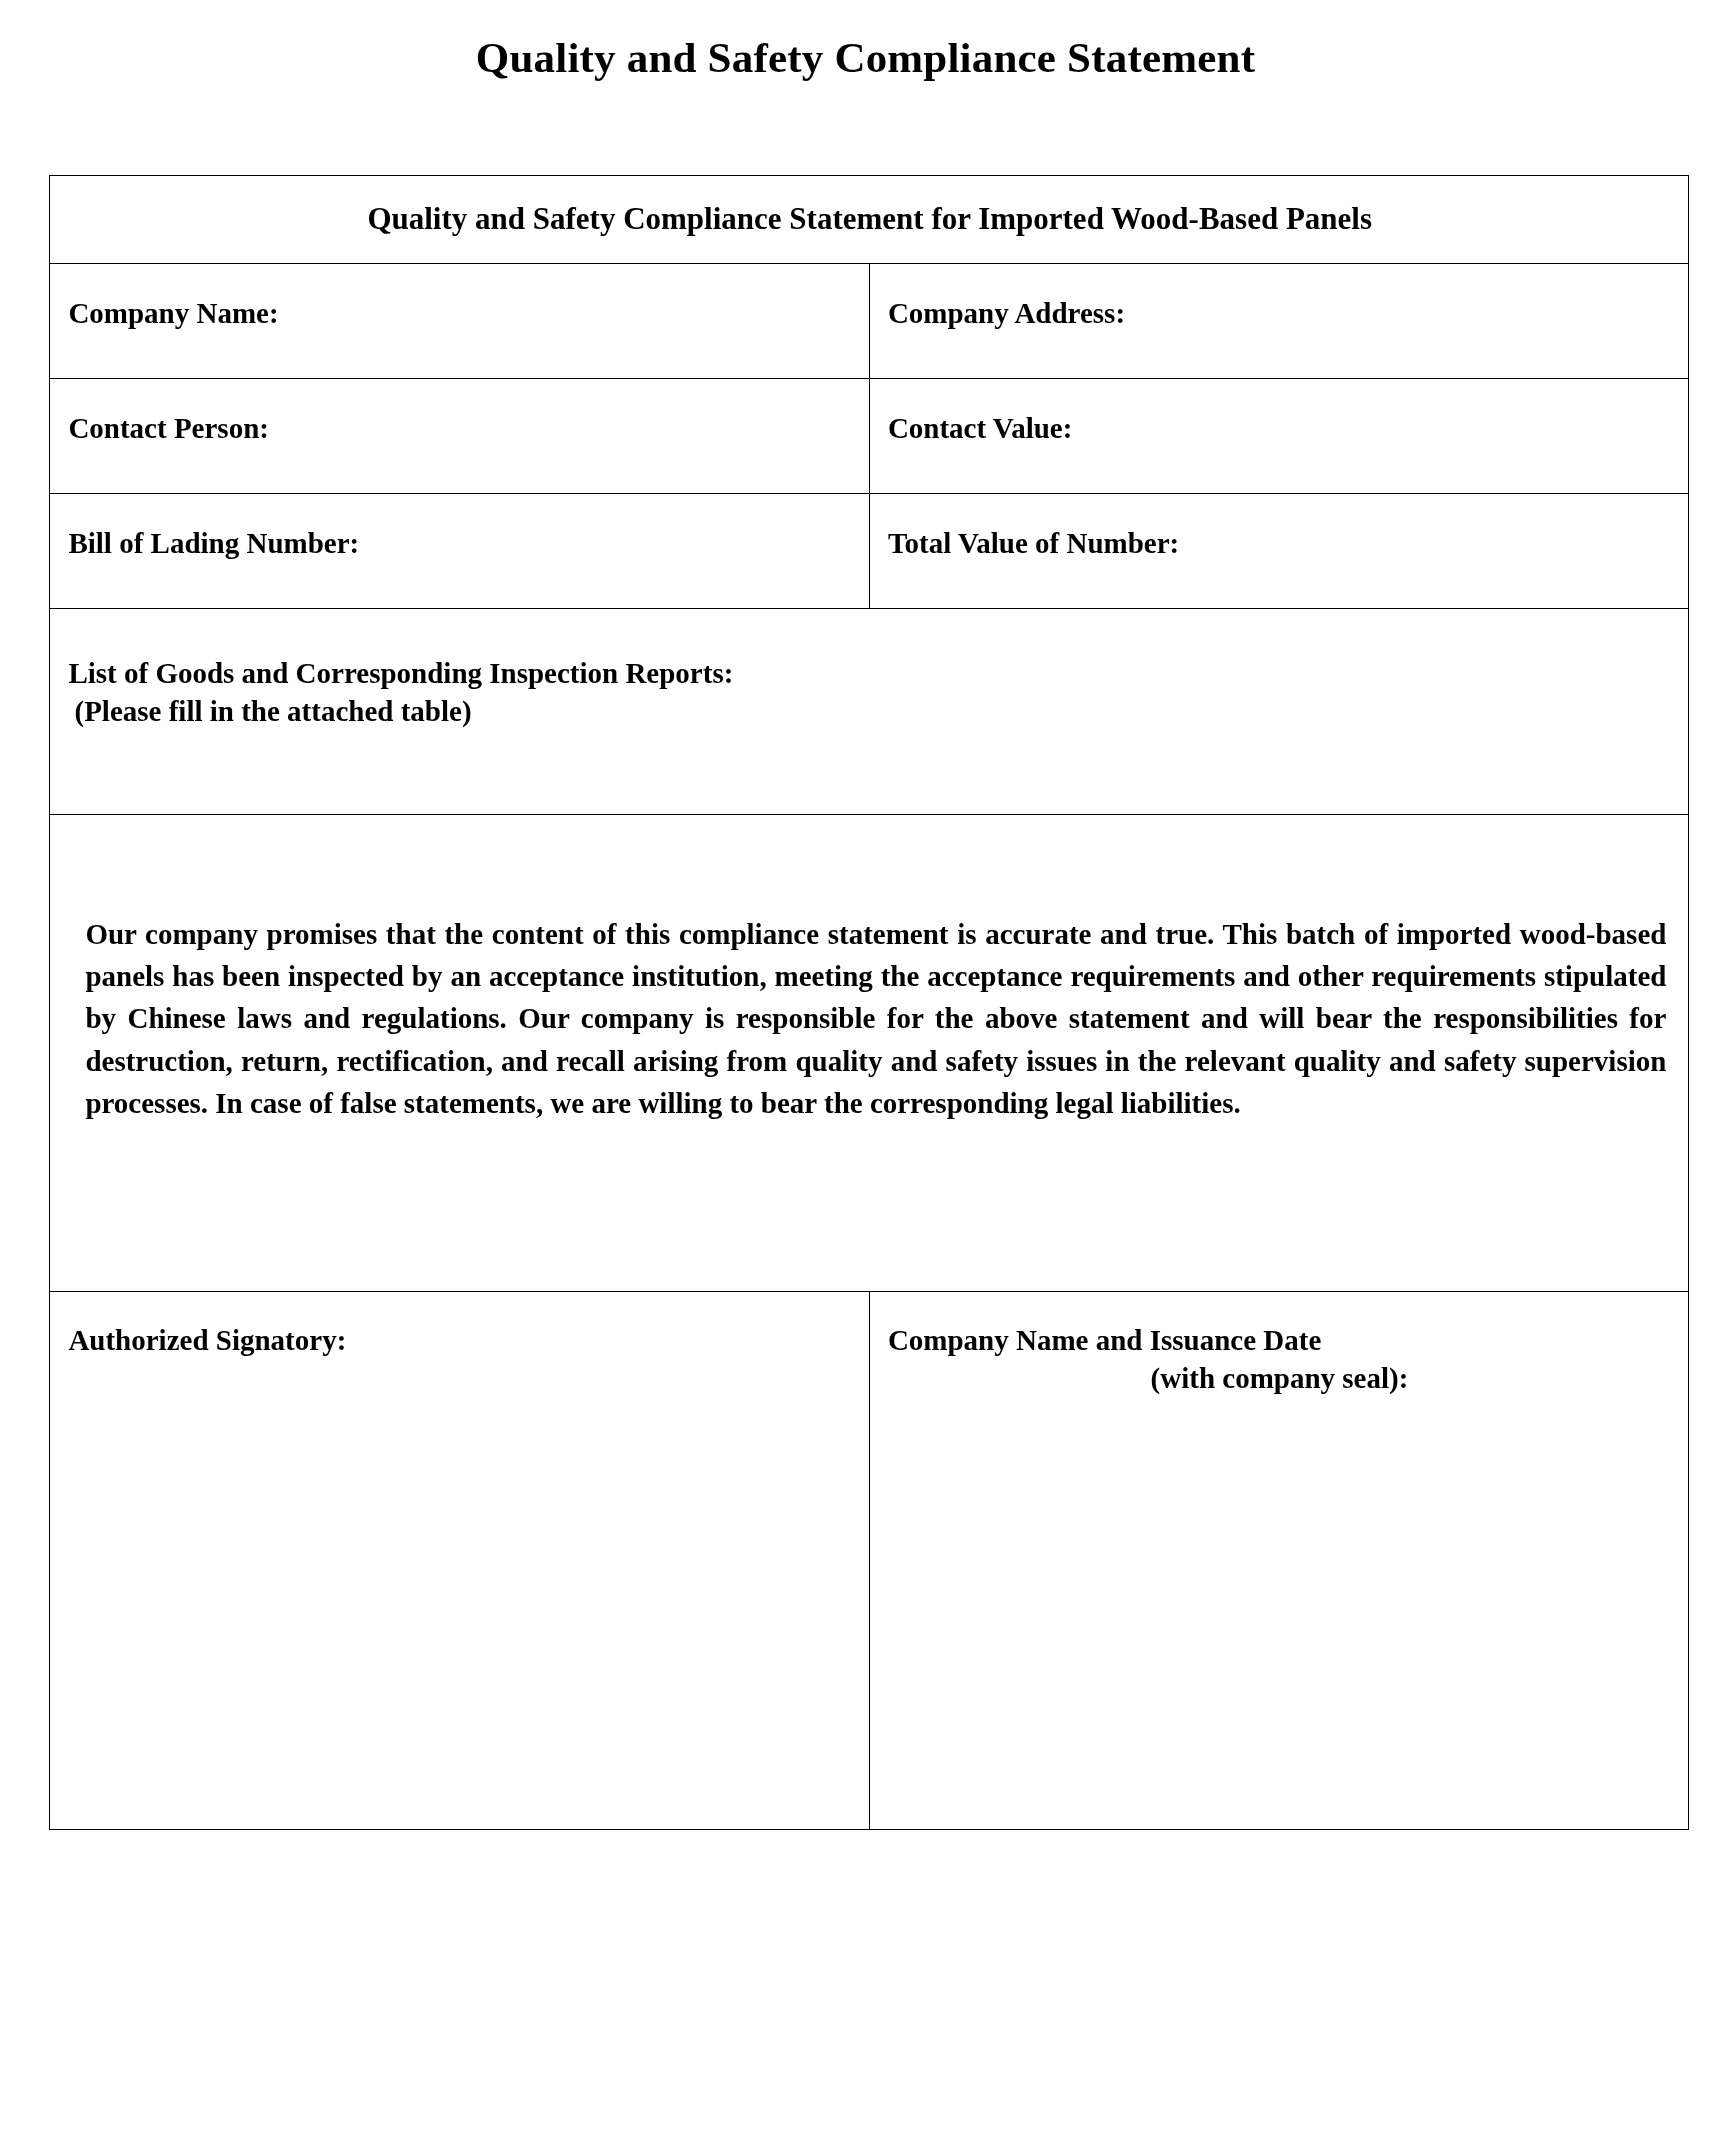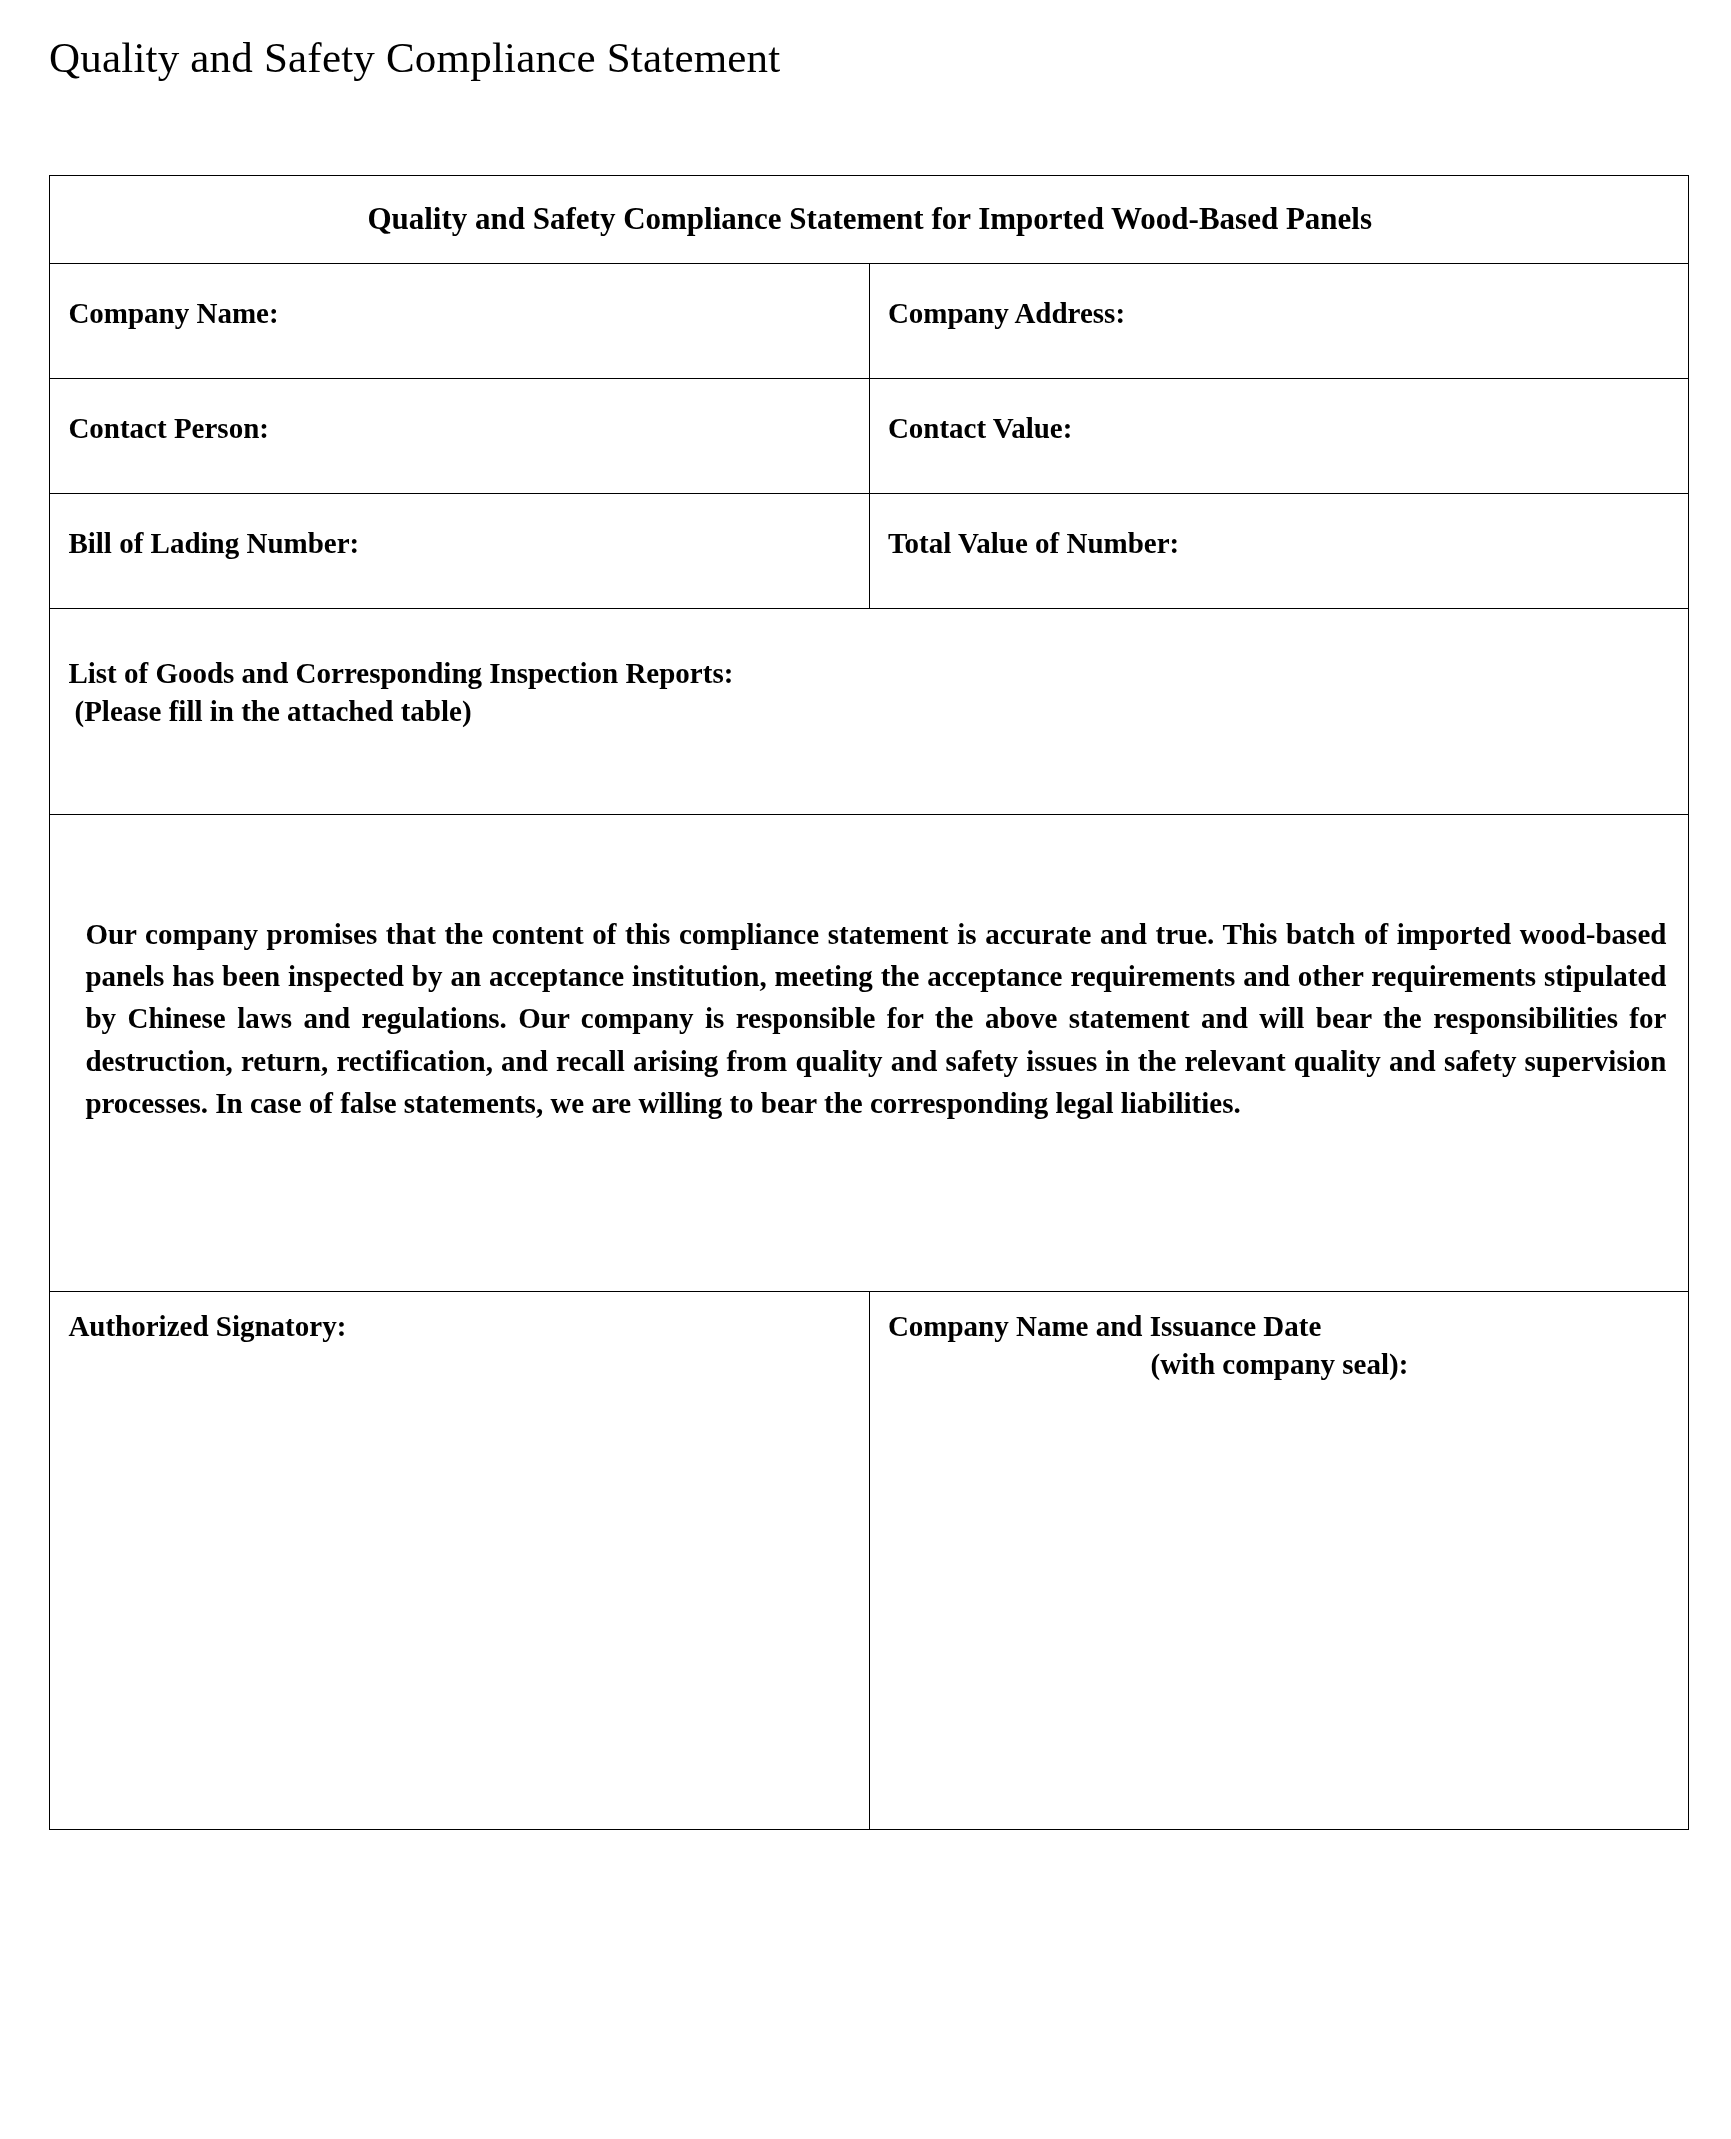--- a/index.html
+++ b/index.html
@@ -15,22 +15,23 @@
     -webkit-font-smoothing: antialiased;
   }
   .page {
     position: relative;
     width: 1731px;
     height: 2140px;
     box-sizing: border-box;
     padding: 0 49px;
   }
   .doc-title {
+    text-align: center;
     font-size: 43px;
-    font-weight: normal;
+    font-weight: bold;
     letter-spacing: 0.2px;
     margin-top: 32px;
     margin-bottom: 0;
     line-height: 1.2;
   }
   .form-table {
     margin-top: 91px;
     width: 1640px;
     margin-left: 0;
     border-collapse: collapse;
@@ -74,21 +75,21 @@
     text-justify: inter-word;
     padding: 0 4.6px 0 17px;
     margin-top: 86px;
     font-size: 29px;
     line-height: 1.46;
   }
   .cell-sign {
     height: 538px;
   }
   .cell-sign td {
-    padding-top: 15px;
+    padding-top: 29px;
   }
   .sign-line2 {
     display: block;
     text-align: center;
   }
   .note {
     text-align: center;
     font-size: 35px;
     line-height: 1.32;
     margin-top: 10.8px;

